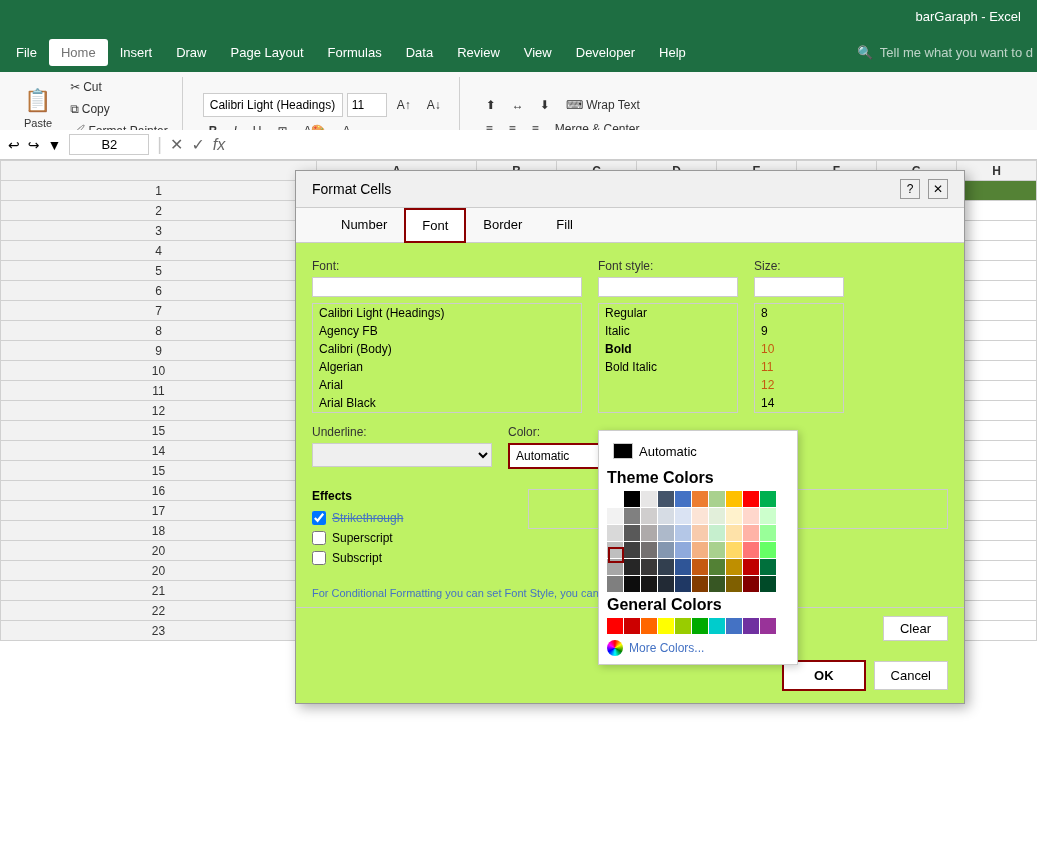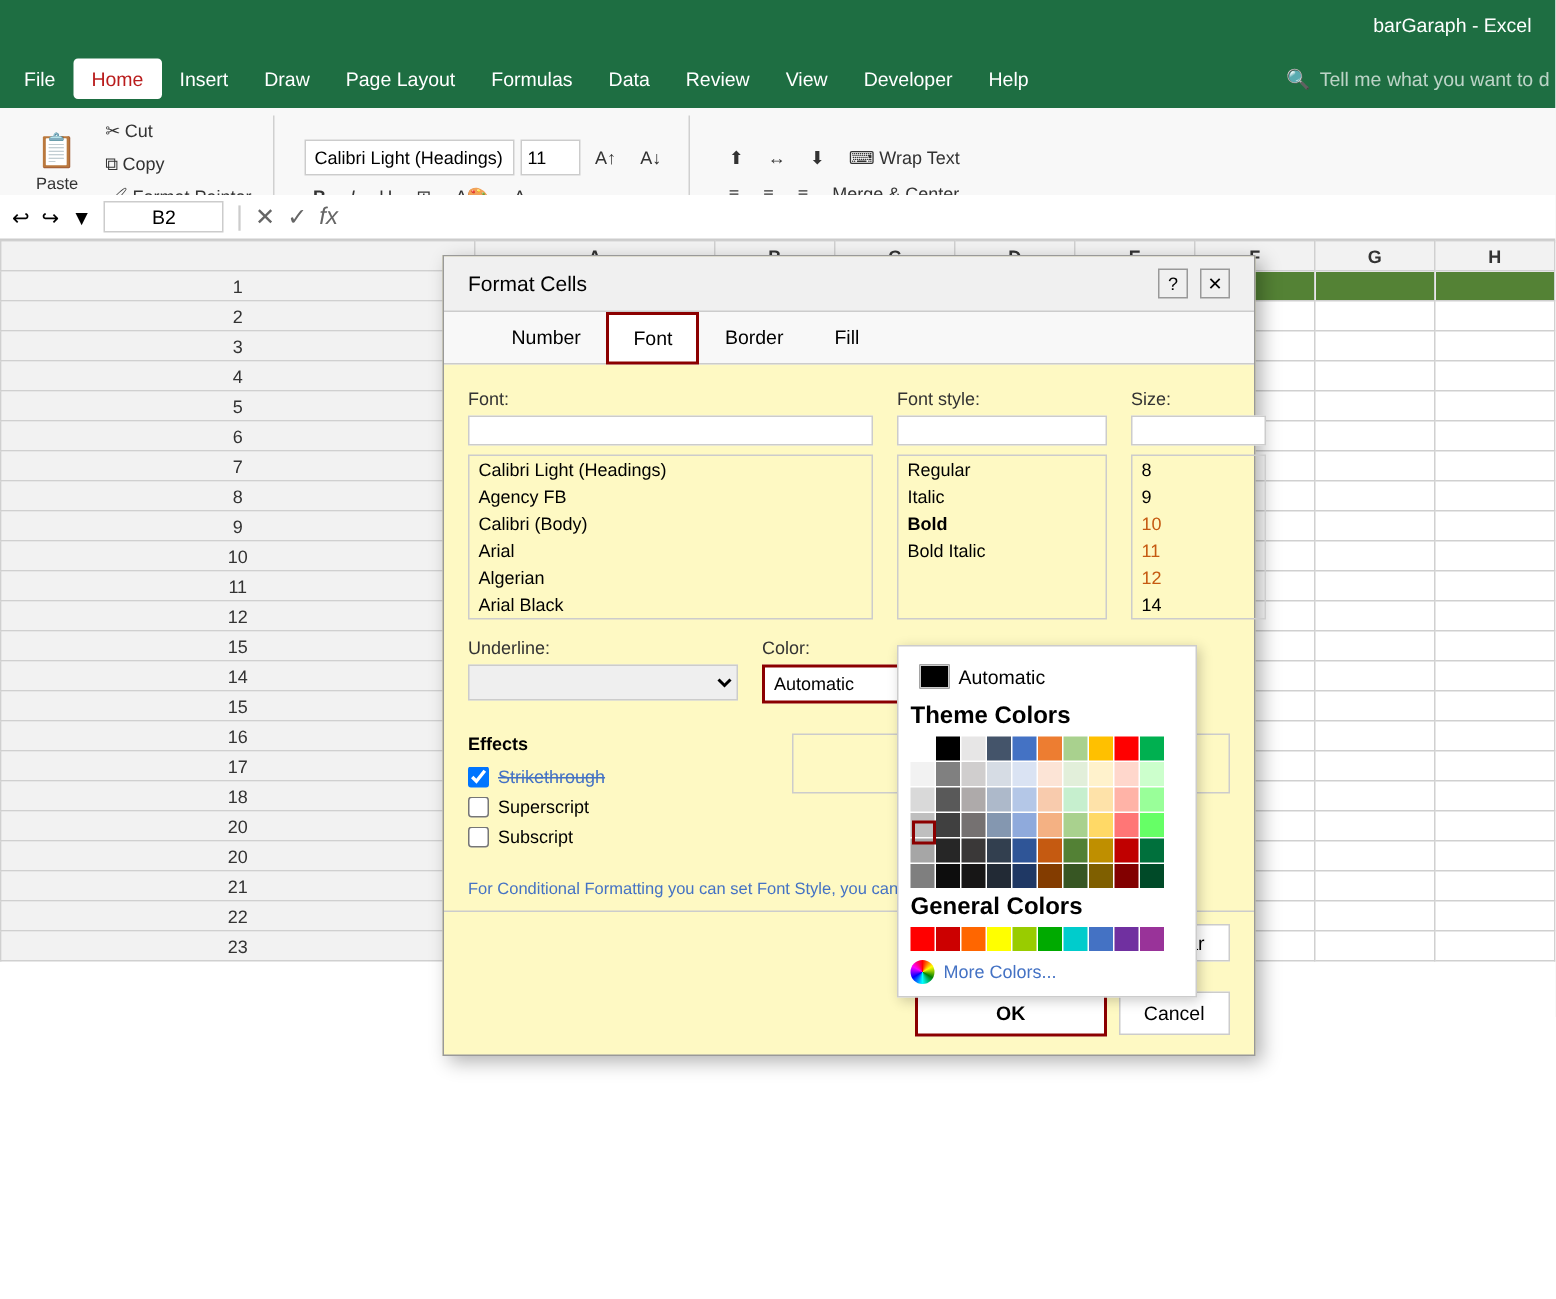--- a/index.html
+++ b/index.html
@@ -25,21 +25,21 @@
       align-items: center;
       padding: 0 4px;
     }
     .menu-item {
       color: white;
       padding: 6px 12px;
       font-size: 13px;
       cursor: pointer;
       border-radius: 3px;
     }
-    .menu-item.active { background: white; color: #b91c1c; }
+    .menu-item.active { background: white; color: #737373; }
 
     
     .toolbar {
       background: #f8f8f8;
       border-bottom: 1px solid #d0d0d0;
       padding: 4px 8px;
       display: flex;
       align-items: center;
       gap: 8px;
       min-height: 88px;
@@ -143,22 +143,22 @@
       padding: 1px 4px;
       min-width: 60px;
       height: 20px;
       white-space: nowrap;
       overflow: hidden;
     }
     .dialog {
       position: absolute;
       top: 170px;
       left: 295px;
-      width: 542px;
-      background: #fef9c3;
+      width: 670px;
+      background: #bef264;
       border: 1px solid #999;
       box-shadow: 4px 4px 12px rgba(0,0,0,0.3);
       z-index: 101;
     }
     .dialog-title {
       background: #f0f0f0;
       padding: 8px 16px;
       font-size: 14px;
       font-weight: normal;
       display: flex;
@@ -282,21 +282,21 @@
       right: 16px;
       background: white;
       border: 1px solid #ccc;
       padding: 4px 16px;
       font-size: 13px;
       cursor: pointer;
     }
     .btn-ok {
       background: white;
       border: 2px solid #8b0000;
-      padding: 6px 52px;
+      padding: 6px 30px;
       font-size: 13px;
       cursor: pointer;
       font-weight: bold;
     }
     .btn-cancel {
       background: white;
       border: 1px solid #ccc;
       padding: 6px 16px;
       font-size: 13px;
       cursor: pointer;
@@ -747,22 +747,22 @@
   <div class="dialog-content">
 
     <div class="dialog-row">
       <div class="form-group">
         <label class="form-label">Font:</label>
         <input type="text" class="font-name-input" style="">
         <div class="form-listbox listbox-col1">
           <div class="form-listbox-item">Calibri Light (Headings)</div>
           <div class="form-listbox-item">Agency FB</div>
           <div class="form-listbox-item">Calibri (Body)</div>
+          <div class="form-listbox-item">Algerian</div>
           <div class="form-listbox-item">Arial</div>
-          <div class="form-listbox-item">Algerian</div>
           <div class="form-listbox-item">Arial Black</div>
         </div>
       </div>
       <div class="form-group">
         <label class="form-label">Font style:</label>
         <input type="text" class="font-style-input" style="">
         <div class="form-listbox listbox-col2">
           <div class="form-listbox-item">Regular</div>
           <div class="form-listbox-item">Italic</div>
           <div class="form-listbox-item" style="font-weight:bold;">Bold</div>

